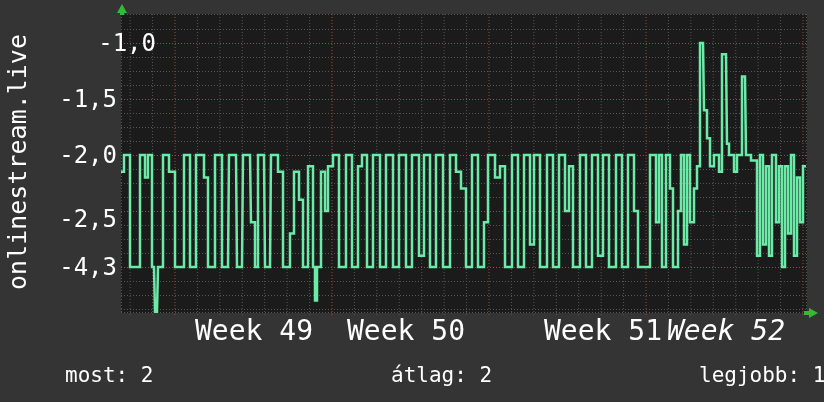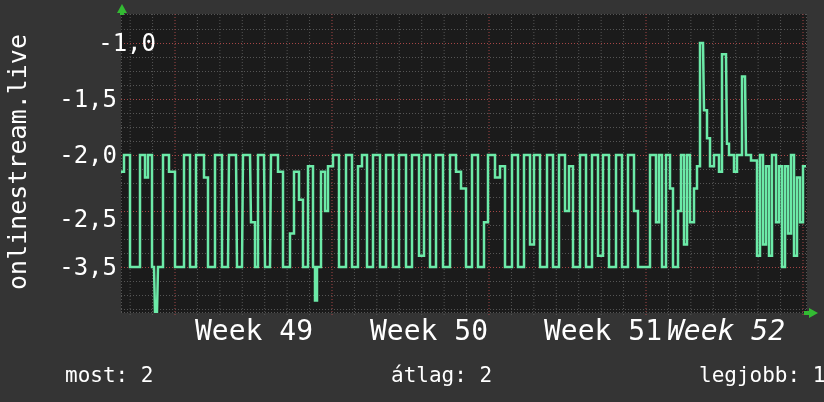--- a/index.html
+++ b/index.html
@@ -112,25 +112,25 @@
         <line x1="682" y1="0" x2="682" y2="303" stroke="#a54646" stroke-width="1" stroke-dasharray="1 2"></line>
         <polyline points="0,157.8 3,157.8 3,141.0 9,141.0 9,253.0 19,253.0 19,141.0 24,141.0 24,163.4 27,163.4 27,141.0 31,141.0 31,253.0 33,253.0 34,297.8 36,297.8 37,253.0 42,253.0 42,141.0 48,141.0 48,157.8 54,157.8 54,253.0 63,253.0 63,141.0 69,141.0 69,253.0 75,253.0 75,141.0 83,141.0 83,163.4 87,163.4 87,253.0 94,253.0 94,141.0 101,141.0 101,253.0 107,253.0 108,141.0 115,141.0 116,253.0 121,253.0 122,141.0 129,141.0 130,208.2 134,208.2 134,253.0 137,253.0 137,141.0 143,141.0 144,253.0 149,253.0 150,141.0 157,141.0 157,157.8 162,157.8 162,253.0 169,253.0 169,219.4 173,219.4 173,157.8 178,157.8 178,185.8 182,185.8 182,253.0 187,253.0 187,152.2 192,152.2 192,253.0 194,253.0 194,286.6 196,286.6 196,253.0 200,253.0 200,157.8 204,157.8 204,197.0 207,197.0 207,152.2 212,152.2 212,141.0 218,141.0 218,253.0 225,253.0 225,141.0 231,141.0 231,253.0 237,253.0 237,152.2 241,152.2 241,141.0 246,141.0 246,253.0 252,253.0 252,141.0 259,141.0 259,253.0 265,253.0 265,141.0 272,141.0 272,253.0 278,253.0 278,141.0 285,141.0 285,253.0 291,253.0 291,141.0 298,141.0 298,241.8 303,241.8 303,141.0 309,141.0 309,253.0 315,253.0 315,141.0 322,141.0 322,253.0 329,253.0 329,141.0 335,141.0 335,157.8 340,157.8 340,174.6 345,174.6 345,253.0 351,253.0 351,141.0 357,141.0 357,253.0 363,253.0 363,208.2 367,208.2 367,141.0 374,141.0 374,163.4 379,163.4 379,152.2 384,152.2 384,253.0 391,253.0 391,141.0 397,141.0 397,253.0 403,253.0 403,141.0 409,141.0 409,230.6 413,230.6 413,141.0 419,141.0 419,253.0 426,253.0 426,141.0 432,141.0 432,253.0 438,253.0 438,141.0 444,141.0 444,197.0 448,197.0 448,152.2 452,152.2 452,253.0 459,253.0 459,141.0 465,141.0 465,253.0 471,253.0 471,141.0 477,141.0 477,241.8 482,241.8 482,141.0 488,141.0 488,253.0 495,253.0 495,141.0 501,141.0 501,253.0 507,253.0 507,141.0 513,141.0 513,197.0 517,197.0 517,253.0 529,253.0 529,141.0 535,141.0 535,208.2 538,208.2 538,141.0 541,141.0 541,253.0 545,253.0 545,141.0 549,141.0 549,174.6 552,174.6 552,253.0 557,253.0 557,197.0 560,197.0 560,141.0 563,141.0 563,230.6 566,230.6 566,141.0 569,141.0 569,208.2 573,208.2 573,174.6 576,174.6 576,152.2 579,152.2 579,29.0 582,29.0 583,96.2 586,96.2 586,124.2 589,124.2 589,152.2 593,152.2 593,141.0 598,141.0 598,157.8 601,157.8 601,40.2 605,40.2 606,129.8 608,129.8 608,141.0 613,141.0 613,157.8 616,157.8 616,141.0 621,141.0 621,62.6 624,62.6 625,141.0 630,141.0 630,146.6 636,146.6 636,241.8 639,241.8 639,141.0 642,141.0 642,230.6 645,230.6 645,152.2 648,152.2 648,241.8 651,241.8 651,141.0 655,141.0 655,208.2 658,208.2 658,152.2 661,152.2 661,253.0 664,253.0 664,152.2 667,152.2 667,219.4 670,219.4 670,141.0 673,141.0 673,241.8 676,241.8 676,163.4 679,163.4 679,208.2 682,208.2 682,152.2 685,152.2" fill="none" stroke="#6ceaa8" stroke-width="2.5" stroke-linejoin="miter"></polyline>
       </svg>
   </div>
 
   <div id="ylabels">
       <div class="ylabel" style="top: 31px; margin-left: 39px;">-1,0</div>
       <div class="ylabel" style="top: 87px;">-1,5</div>
       <div class="ylabel" style="top: 143px;">-2,0</div>
       <div class="ylabel" style="top: 207px;">-2,5</div>
-      <div class="ylabel" style="top: 255px;">-3,5</div>
+      <div class="ylabel" style="top: 255px;">-4,3</div>
     </div>
   <div id="xlabels">
       <div class="xlabel" style="left: 254px;">Week 49</div>
-      <div class="xlabel" style="left: 429px;">Week 50</div>
+      <div class="xlabel" style="left: 406px;">Week 50</div>
       <div class="xlabel" style="left: 575px; margin-left: 28px;">Week 51</div>
       <div class="xlabel" style="left: 726px; font-style: italic;">Week 52</div>
     </div>
   <div id="legend">
       <div class="legend-item" style="left: 33px; margin-left: 32px;">most: 2</div>
       <div class="legend-item" style="left: 343px; margin-left: 48px;">átlag: 2</div>
       <div class="legend-item" style="left: 699px;">legjobb: 1</div>
     </div>
 
   <div class="arrow-up"></div>

